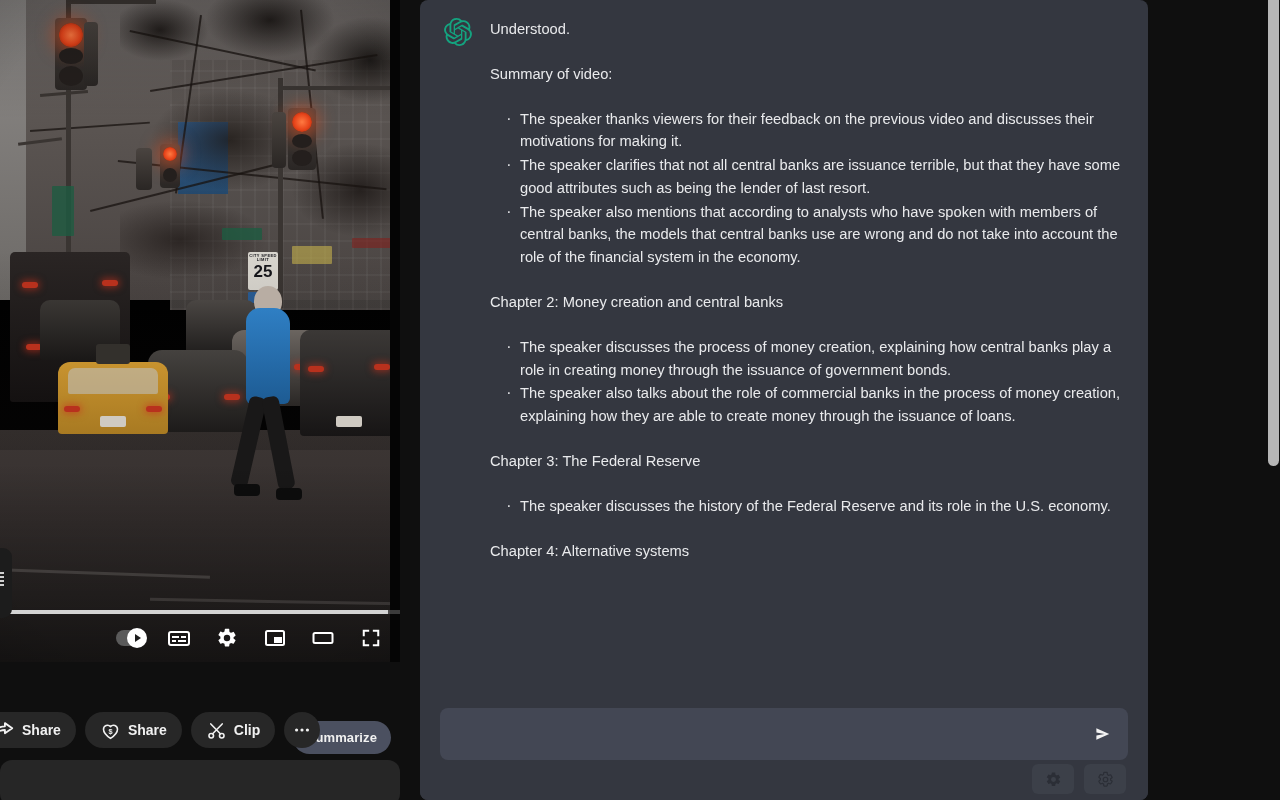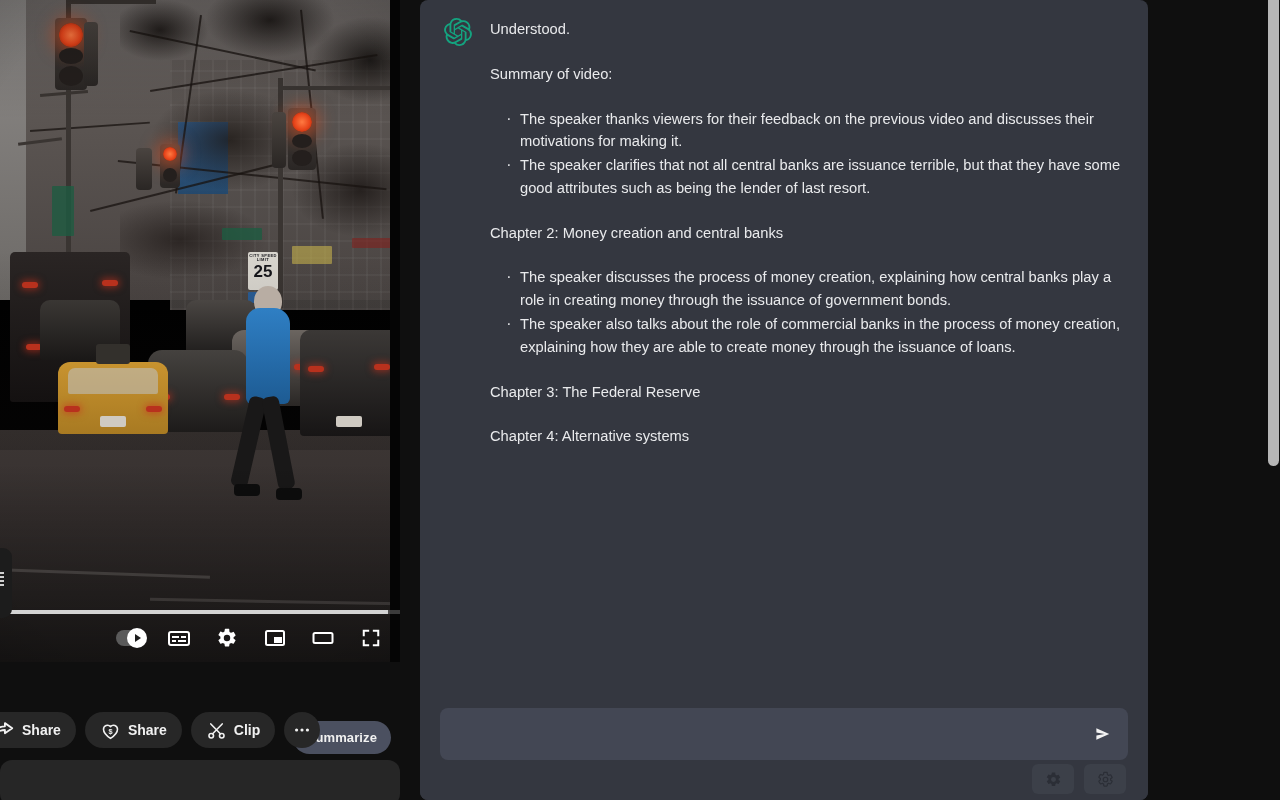--- a/index.html
+++ b/index.html
@@ -495,30 +495,32 @@
           </svg>
         </div>
 
         <div id="msg-body">
           <p>Understood.</p>
           <p>Summary of video:</p>
 
           <ul>
             <li>The speaker thanks viewers for their feedback on the previous video and discusses their motivations for making it.</li>
             <li>The speaker clarifies that not all central banks are issuance terrible, but that they have some good attributes such as being the lender of last resort.</li>
+            <li>The speaker also mentions that according to analysts who have spoken with members of central banks, the models that central banks use are wrong and do not take into account the role of the financial system in the economy.</li>
           </ul>
 
           <p>Chapter 2: Money creation and central banks</p>
           <ul>
             <li>The speaker discusses the process of money creation, explaining how central banks play a role in creating money through the issuance of government bonds.</li>
             <li>The speaker also talks about the role of commercial banks in the process of money creation, explaining how they are able to create money through the issuance of loans.</li>
           </ul>
 
           <p>Chapter 3: The Federal Reserve</p>
           <ul>
+            <li>The speaker discusses the history of the Federal Reserve and its role in the U.S. economy.</li>
           </ul>
 
           <p>Chapter 4: Alternative systems</p>
         </div>
       </div>
       <div id="fade-bottom"></div>
     </div>
 
     <div id="composer-area">
       <div id="composer">

